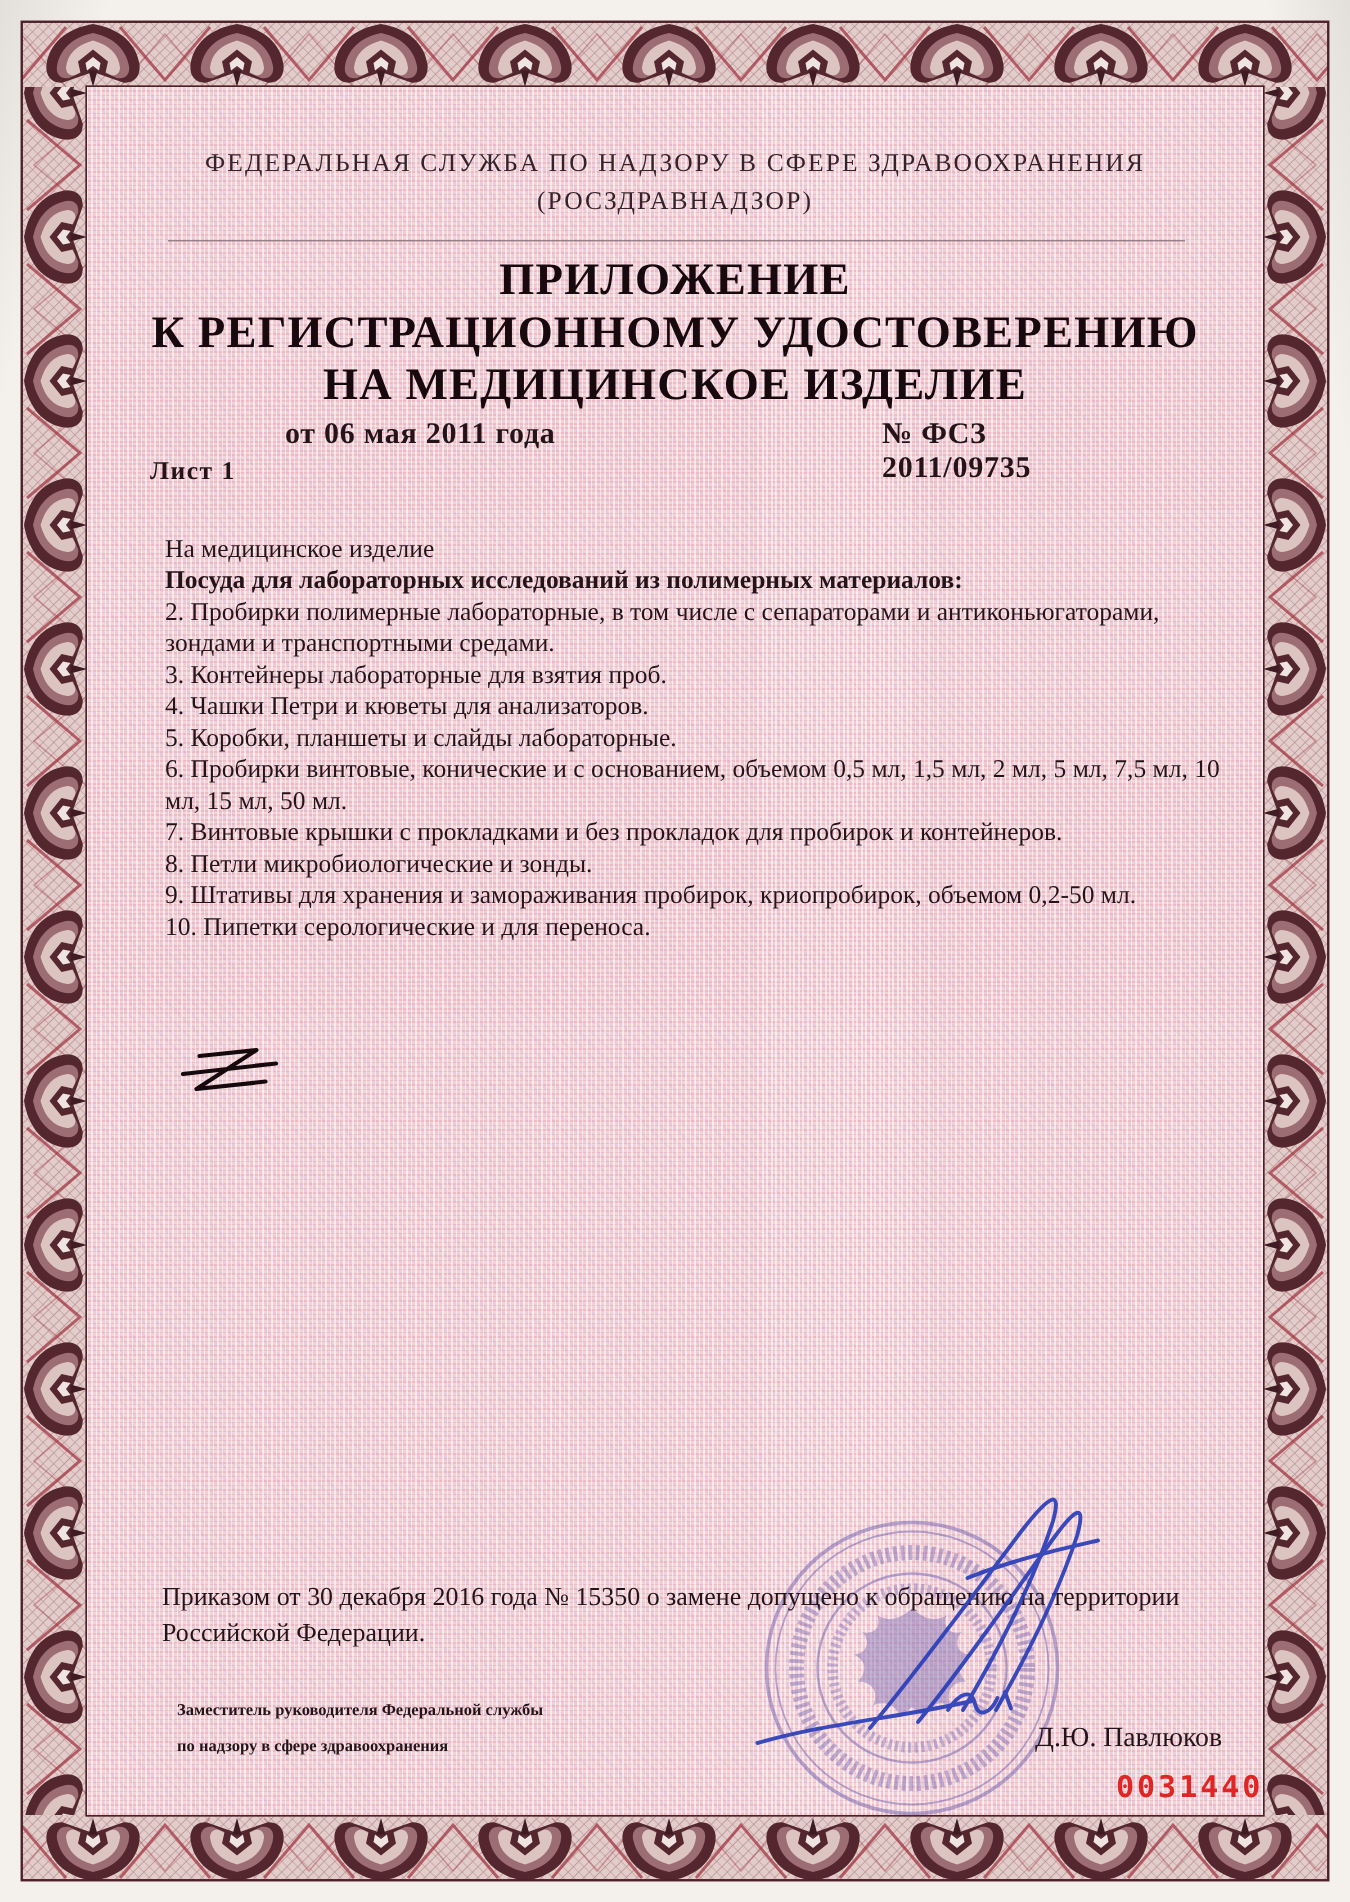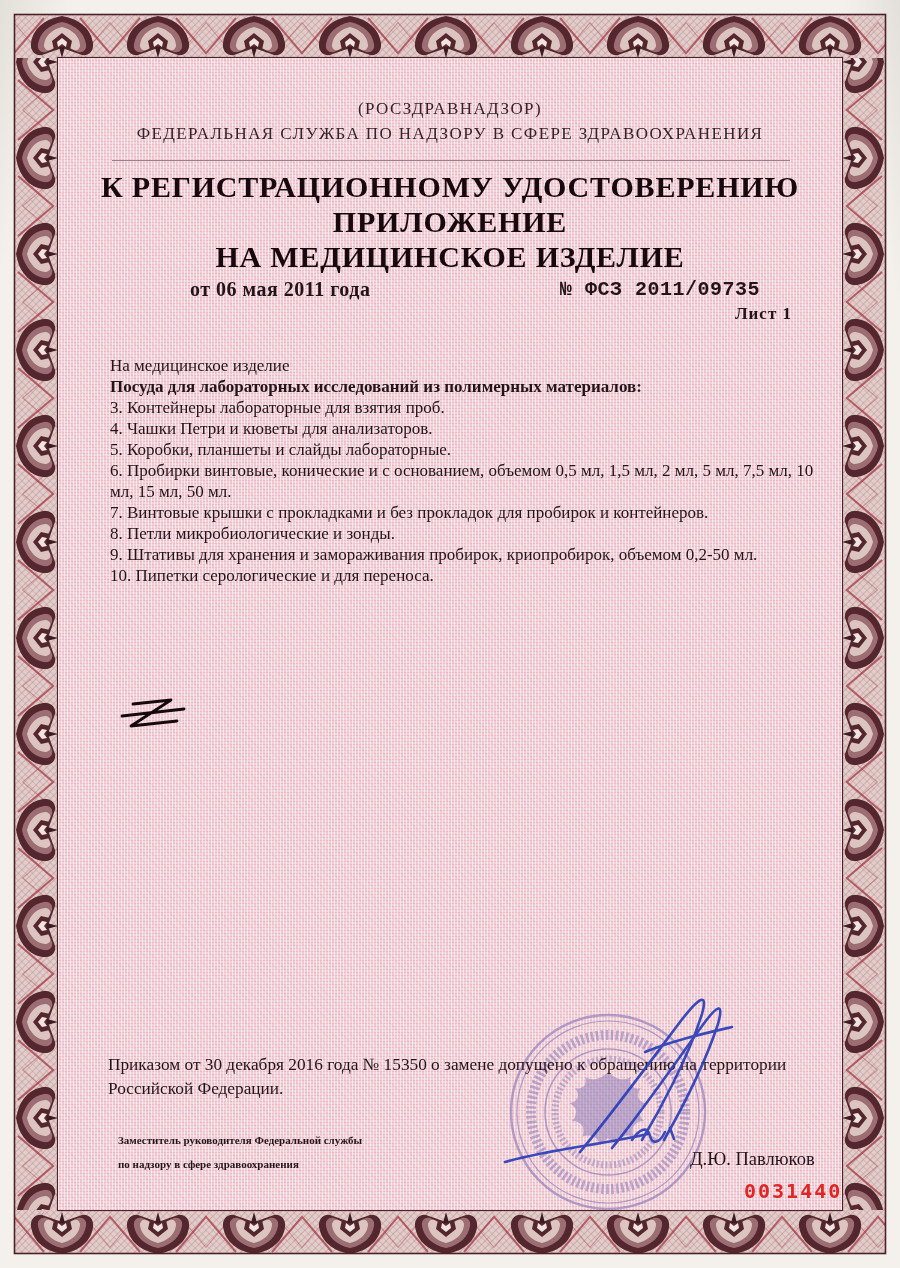--- a/index.html
+++ b/index.html
@@ -18,24 +18,24 @@
     background-color:#f2d4d8;
     background-image:
       repeating-linear-gradient(90deg, rgba(255,255,255,.55) 0 1px, rgba(255,255,255,0) 1px 3px),
       repeating-linear-gradient(0deg, rgba(235,163,176,.5) 0 1px, rgba(235,163,176,0) 1px 3px),
       repeating-linear-gradient(45deg, rgba(213,186,226,.32) 0 2px, rgba(213,186,226,0) 2px 6px);
   }
   .org{left:60px;top:96px;width:780px;text-align:center;font-size:17px;letter-spacing:1.4px;line-height:25px;color:#35222a;}
   .rule{left:112px;top:160px;width:678px;height:0;border-top:1px solid rgba(110,80,90,.65);}
   .doc-title{left:60px;top:170px;width:780px;text-align:center;font-weight:700;font-size:30px;line-height:34px;letter-spacing:.8px;color:#17090e;}
   .doc-title .t-line{margin-bottom:1px;}
-  .date-row{left:60px;top:278px;width:780px;height:26px;font-weight:700;font-size:20px;}
+  .date-row{left:60px;top:278px;width:656px;height:26px;font-weight:700;font-size:20px;}
   .date-val{position:absolute;left:130px;top:0;letter-spacing:.5px;}
-  .num-val{position:absolute;left:500px;top:0;letter-spacing:.5px;font-family:Liberation Mono, monospace;}
-  .sheet{left:60px;top:304px;width:732px;text-align:right;font-weight:700;font-size:17px;letter-spacing:1px;}
+  .num-val{position:absolute;left:528px;top:0;letter-spacing:.5px;}
+  .sheet{left:60px;top:304px;width:732px;font-weight:700;font-size:17px;letter-spacing:1px;padding-left:40px;}
   .body-text{left:110px;top:355px;width:712px;font-size:17px;line-height:21px;}
   .body-text .line{margin:0;}
   .bold{font-weight:700;}
   .order-note{left:108px;top:1053px;width:706px;font-size:17.3px;line-height:24px;z-index:4;}
   .signer{left:118px;top:1128px;width:588px;font-weight:700;font-size:11px;line-height:24px;z-index:4;}
   .signer-name{left:690px;top:1149px;width:200px;font-weight:400;font-size:18.5px;z-index:4;}
   .serial{left:744px;top:1179px;width:150px;font-family:"DejaVu Sans Mono", monospace;font-weight:700;font-size:20px;letter-spacing:2px;color:#e02525;z-index:4;}
   svg.stamp{position:absolute;left:506px;top:1010px;z-index:2;}
   svg.sig{position:absolute;left:0;top:0;z-index:5;pointer-events:none;}
   svg.zmark{position:absolute;left:118px;top:694px;z-index:3;}
@@ -95,40 +95,41 @@
     </g>
 
     <rect x="14.5" y="14.5" width="871" height="1239" fill="none" stroke="#4e2129" stroke-width="1.6"></rect>
     <rect x="57.5" y="57.5" width="785" height="1153" fill="none" stroke="#4e2129" stroke-width="1.2"></rect>
     <rect x="62.5" y="62.5" width="775" height="1143" fill="none" stroke="rgba(90,40,50,.55)" stroke-width="1"></rect>
   </svg>
 
   <div class="abs content-bg"></div>
 
   <div class="abs org">
+    <div>ФЕДЕРАЛЬНАЯ СЛУЖБА ПО НАДЗОРУ В СФЕРЕ ЗДРАВООХРАНЕНИЯ</div>
     <div>(РОСЗДРАВНАДЗОР)</div>
-    <div>ФЕДЕРАЛЬНАЯ СЛУЖБА ПО НАДЗОРУ В СФЕРЕ ЗДРАВООХРАНЕНИЯ</div>
   </div>
   <div class="abs rule"></div>
 
   <div class="abs doc-title">
+    <div class="t-line">ПРИЛОЖЕНИЕ</div>
     <div class="t-line">К РЕГИСТРАЦИОННОМУ УДОСТОВЕРЕНИЮ</div>
-    <div class="t-line">ПРИЛОЖЕНИЕ</div>
     <div class="t-line">НА МЕДИЦИНСКОЕ ИЗДЕЛИЕ</div>
   </div>
 
   <div class="abs date-row">
     <span class="date-val">от  06 мая 2011 года</span>
     <span class="num-val">№  ФСЗ 2011/09735</span>
   </div>
   <div class="abs sheet">Лист  1</div>
 
   <div class="abs body-text">
     <div class="line">На медицинское изделие</div>
     <div class="line bold">Посуда для лабораторных исследований из полимерных материалов:</div>
+    <div class="line">2. Пробирки полимерные лабораторные, в том числе с сепараторами и антиконьюгаторами, зондами и транспортными средами.</div>
     <div class="line">3. Контейнеры лабораторные для взятия проб.</div>
     <div class="line">4. Чашки Петри и кюветы для анализаторов.</div>
     <div class="line">5. Коробки, планшеты и слайды лабораторные.</div>
     <div class="line">6. Пробирки винтовые, конические и с основанием, объемом 0,5 мл, 1,5 мл, 2 мл, 5 мл, 7,5 мл, 10 мл, 15 мл, 50 мл.</div>
     <div class="line">7. Винтовые крышки с прокладками и без прокладок для пробирок и контейнеров.</div>
     <div class="line">8. Петли микробиологические и зонды.</div>
     <div class="line">9. Штативы для хранения и замораживания пробирок, криопробирок, объемом 0,2-50 мл.</div>
     <div class="line">10. Пипетки серологические и для переноса.</div>
   </div>
 

